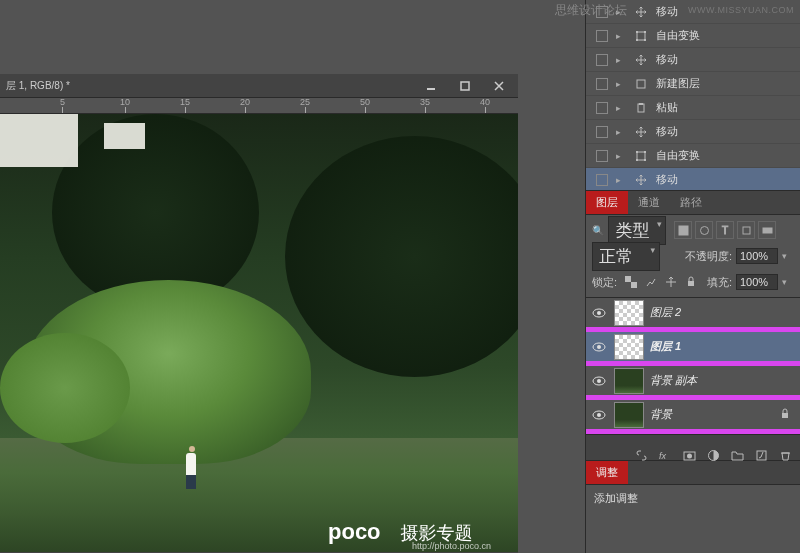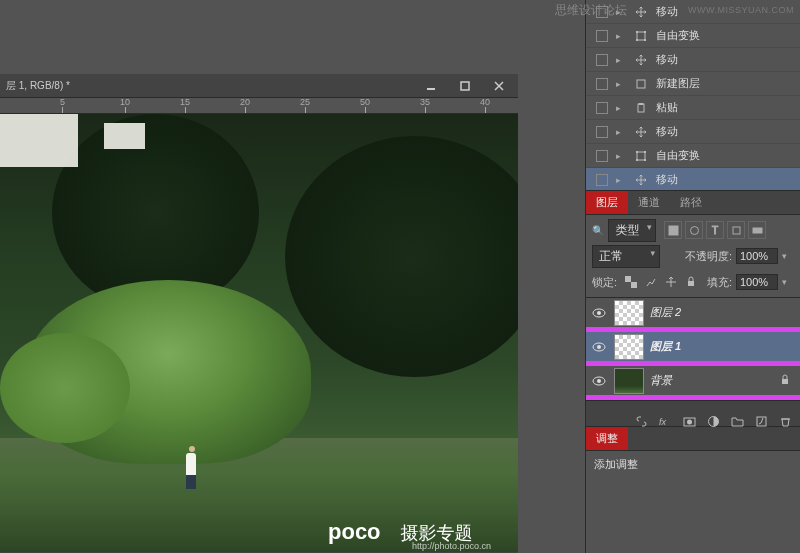--- a/index.html
+++ b/index.html
@@ -48,21 +48,21 @@
 .footer-icon { width: 16px; height: 16px; display: flex; align-items: center; justify-content: flex-end; cursor: pointer; margin-top: 15px; }
 .footer-icon svg { width: 14px; height: 14px; fill: #bbb; }
 
 .layers-panel { border-top: 1px solid #2a2a2a; }
 .panel-tabs { height: 24px; display: flex; align-items: center; background: #434343; border-bottom: 1px solid #2a2a2a; }
 .panel-tab { padding: 0 10px; color: #aaa; font-size: 11px; height: 100%; display: flex; align-items: center; cursor: pointer; }
 .panel-tab.active { color: #eee; background: #b91c1c; }
 
 .layer-controls { padding: 2px 6px; }
 .control-row { height: 26px; display: flex; align-items: center; gap: 4px; font-size: 11px; color: #ddd; }
-.dropdown { background: #3a3a3a; border: 1px solid #2a2a2a; color: #ddd; padding: 2px 16px 2px 6px; font-size: 12px; position: relative; cursor: pointer; }
+.dropdown { background: #3a3a3a; border: 1px solid #2a2a2a; color: #ddd; padding: 2px 16px 2px 6px; font-size: 17px; position: relative; cursor: pointer; }
 .dropdown::after { content: "▾"; position: absolute; right: 4px; top: 2px; font-size: 9px; color: #aaa; }
 .filter-icons { display: flex; gap: 3px; margin-left: 4px; }
 .filter-icon { width: 18px; height: 18px; border: 1px solid #666; display: flex; align-items: center; justify-content: center; cursor: pointer; }
 .filter-icon svg { width: 11px; height: 11px; fill: #aaa; stroke: #aaa; }
 .label { color: #ccc; font-size: 11px; }
 .pct-input { background: #3a3a3a; border: 1px solid #2a2a2a; color: #ddd; width: 42px; padding: 1px 3px; font-size: 11px; }
 .pct-btn { width: 12px; color: #aaa; font-size: 9px; cursor: pointer; }
 .lock-icons { display: flex; gap: 4px; margin-left: 2px; }
 .lock-icon { width: 16px; height: 16px; display: flex; align-items: center; justify-content: center; cursor: pointer; }
 .lock-icon svg { width: 12px; height: 12px; fill: #bbb; }
@@ -344,20 +344,30 @@
           <span class="layer-name">图层 1</span>
         </div>
         <div class="layer-item">
           <div class="layer-vis">
             <svg viewBox="0 0 14 10">
               <ellipse cx="7" cy="5" rx="6" ry="4" fill="none" stroke="#ddd"></ellipse>
               <circle cx="7" cy="5" r="2" fill="#ddd"></circle>
             </svg>
           </div>
           <div class="layer-thumb img"></div>
+          <span class="layer-name">背景 副本</span>
+        </div>
+        <div class="layer-item">
+          <div class="layer-vis">
+            <svg viewBox="0 0 14 10">
+              <ellipse cx="7" cy="5" rx="6" ry="4" fill="none" stroke="#ddd"></ellipse>
+              <circle cx="7" cy="5" r="2" fill="#ddd"></circle>
+            </svg>
+          </div>
+          <div class="layer-thumb img"></div>
           <span class="layer-name">背景</span>
           <span class="layer-lock"><svg viewBox="0 0 10 12">
               <rect x="2" y="5" width="6" height="5" fill="#bbb"></rect>
               <path d="M3 5V3a2 2 0 014 0v2" stroke="#bbb" fill="none"></path>
             </svg></span>
         </div>
       </div>
     <div class="layers-footer">
       <div class="footer-icon">
           <svg viewBox="0 0 13 13">

